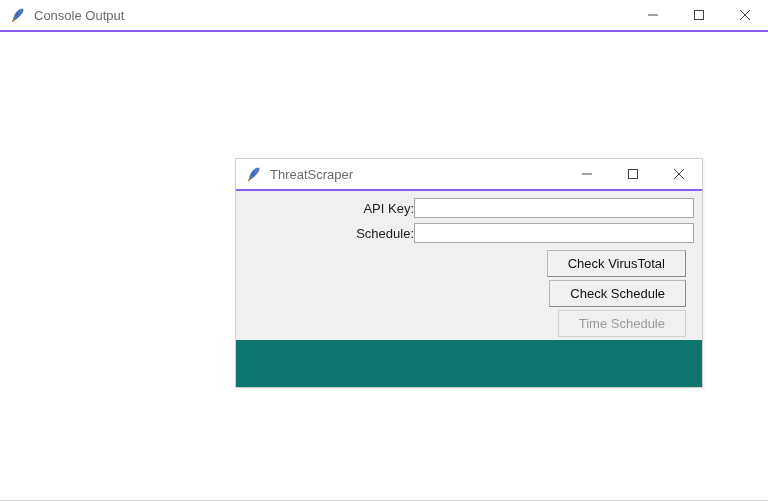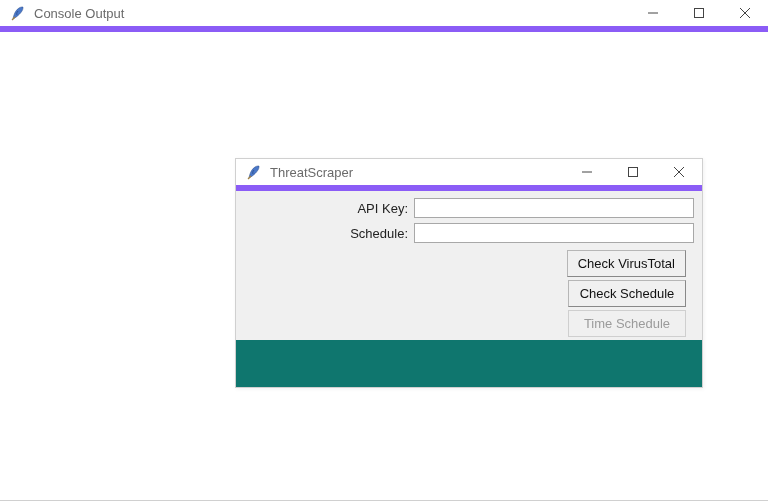--- a/index.html
+++ b/index.html
@@ -26,21 +26,21 @@
       background: #0f766e;
       box-shadow: 1px 1px 4px rgba(0,0,0,0.06);
       z-index: 10;
       margin-left: 30px;
     }
     .titlebar {
       height: 32px;
       display: flex;
       align-items: center;
       background: #fff;
-      border-bottom: 6px solid #8b5cf6;
+      border-bottom: 2px solid #8b5cf6;
     }
     .titlebar .icon {
       width: 16px; height: 16px;
       margin: 0 8px 0 10px;
       flex-shrink: 0;
     }
     .titlebar .title {
       flex: 1;
       color: #6a6a6a;
       font-size: 13px;
@@ -69,21 +69,20 @@
     }
     .form-row {
       display: flex;
       align-items: center;
       margin-bottom: 3px;
       height: 22px;
     }
     .form-row label {
       width: 170px;
       text-align: right;
-      padding-right: 6px;
       color: #222;
       font-size: 13px;
     }
     .form-row input[type=text] {
       flex: 1;
       height: 20px;
       border: 1px solid #a8a8a8;
       background: #fff;
       padding: 0 4px;
       font-family: inherit;
@@ -100,21 +99,21 @@
     .btn {
       min-width: 118px;
       height: 27px;
       background: #f0f0f0;
       border: 1px solid #b6b6b6;
       border-right-color: #888;
       border-bottom-color: #888;
       color: #111;
       font-family: inherit;
       font-size: 13px;
-      padding: 2px 10px;
+      padding: 2px 20px;
       margin-bottom: 3px;
       cursor: default;
       text-align: center;
     }
     .btn.disabled {
       color: #9b9b9b;
       border-color: #cfcfcf;
     }
     
     .feather-svg { width:16px; height:16px; }

